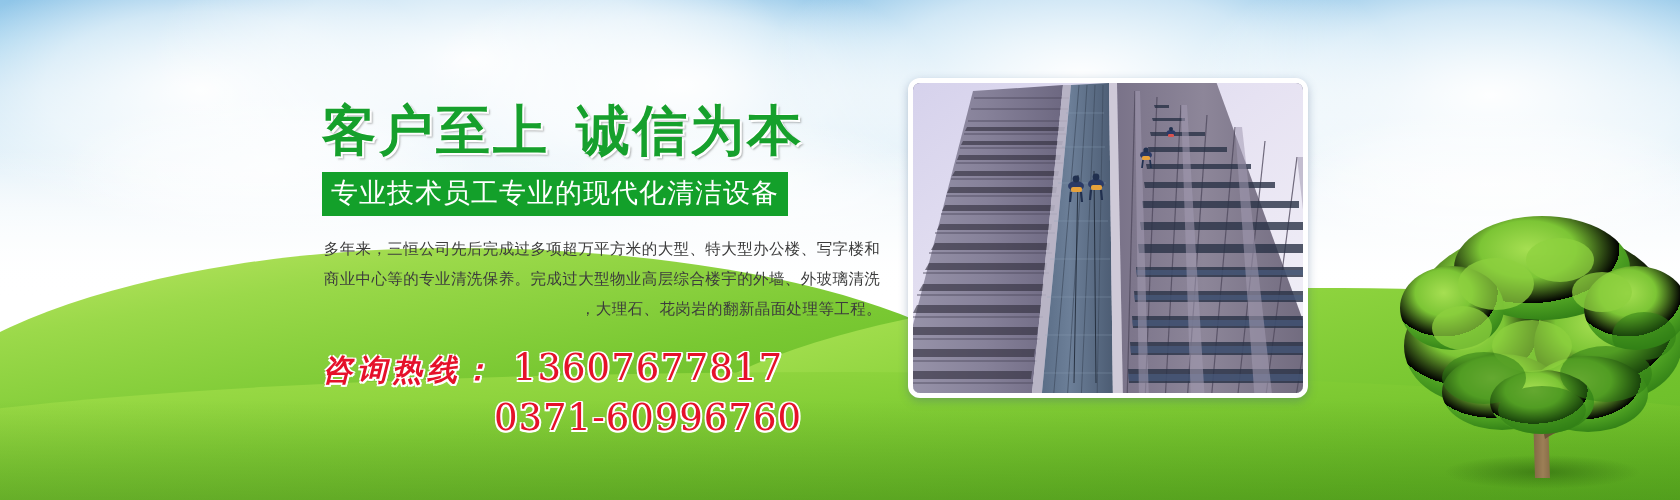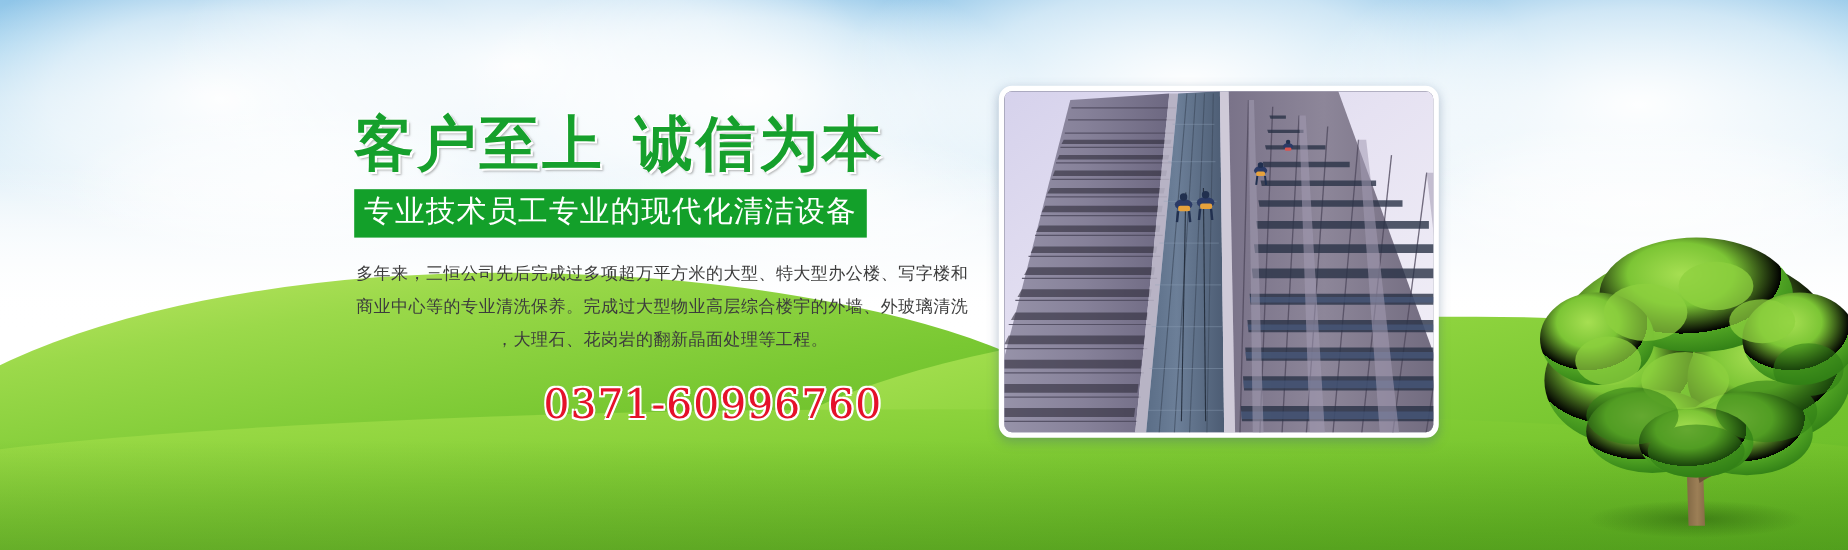--- a/index.html
+++ b/index.html
@@ -124,21 +124,21 @@
   .body-copy {
     margin-top:18px;
     width:560px;
     font-size:15.5px;
     line-height:1.95;
     color:#3c3c3c;
     letter-spacing:.4px;
   }
   .body-copy p { margin:0;text-align:center; }
   .body-copy .ln2 { text-align:center; }
-  .body-copy .ln3 { text-align:center; }
+  .body-copy .ln3 { text-align:right; }
 
   .hotline-wrap { margin-top:22px; }
   .hotline-row {
     white-space:nowrap;
     line-height:1.18;
   }
   .hotline-label {
     font-family:"DejaVu Serif","Liberation Serif",serif;
     font-style:italic;
     font-weight:700;
@@ -461,20 +461,23 @@
 
     <div class="subbar">专业技术员工专业的现代化清洁设备</div>
 
     <div class="body-copy">
       <p class="ln1">多年来，三恒公司先后完成过多项超万平方米的大型、特大型办公楼、写字楼和</p>
       <p class="ln2">商业中心等的专业清洗保养。完成过大型物业高层综合楼宇的外墙、外玻璃清洗</p>
       <p class="ln3">，大理石、花岗岩的翻新晶面处理等工程。</p>
     </div>
 
     <div class="hotline-wrap">
+      <div class="hotline-row">
+        <span class="hotline-label">咨询热线：</span><span class="hotline-num">13607677817</span>
+      </div>
       <div class="hotline-row second">
         <span class="hotline-num">0371-60996760</span>
       </div>
     </div>
 
   </div>
 
 </div>
 
 </body></html>

